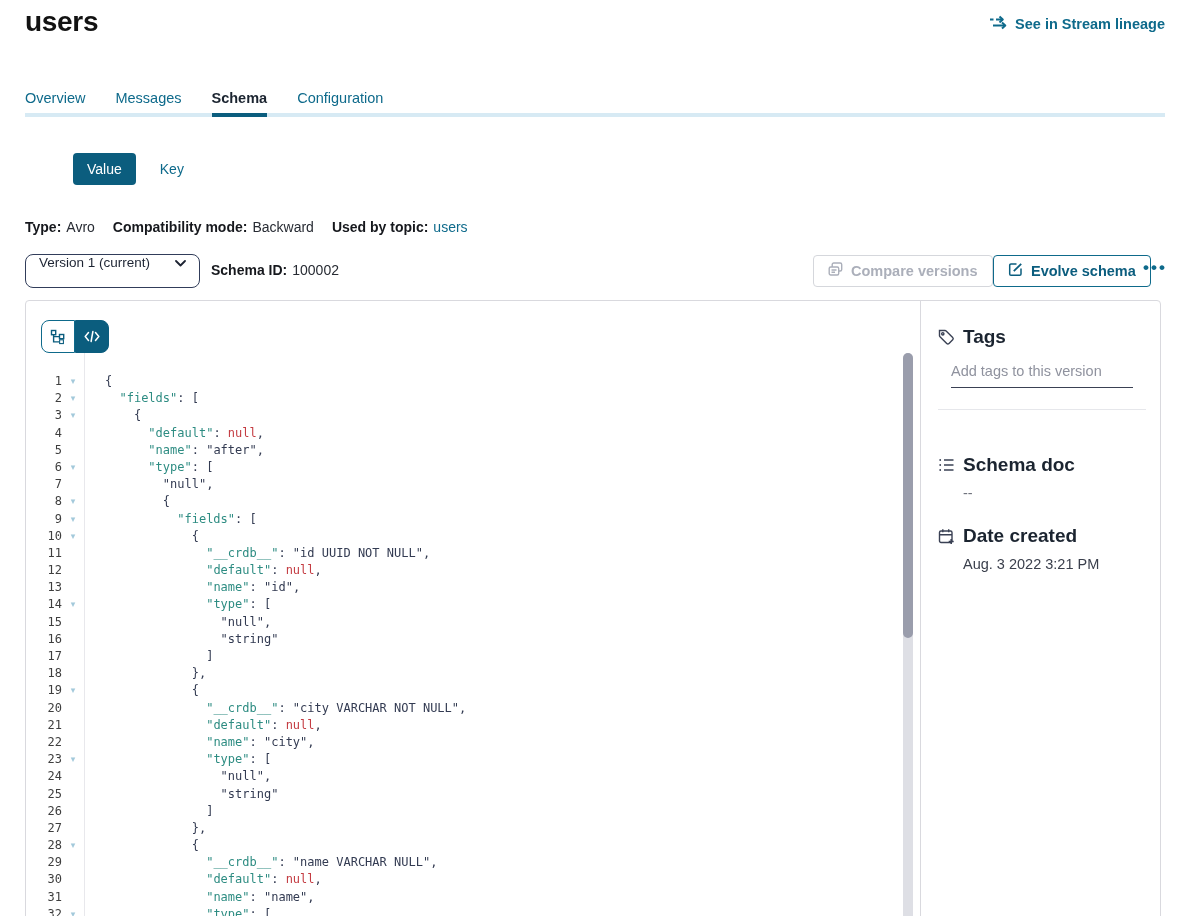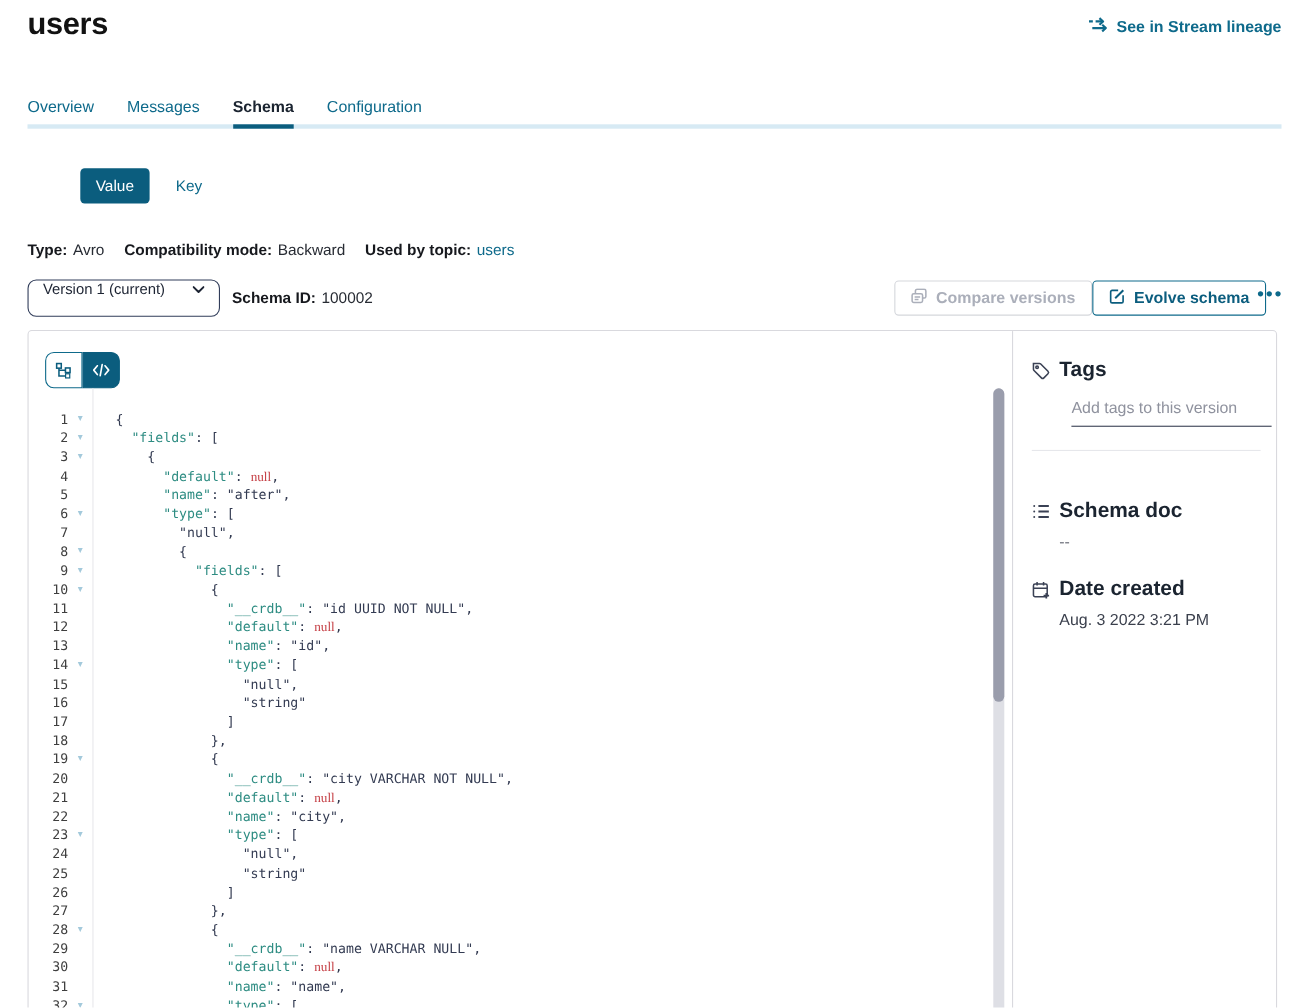--- a/index.html
+++ b/index.html
@@ -77,33 +77,33 @@
   .gutter-line{position:absolute;left:58px;top:52px;bottom:0;width:1px;background:var(--gutter-line);}
   .code-lines{padding-top:20px;font-family:"DejaVu Sans Mono", monospace;font-size:12px;}
   .code-row{display:flex;height:17.2px;line-height:17.2px;white-space:pre;}
   .ln-num{width:36px;text-align:right;color:var(--line-num);flex:none;}
   .ln-fold{width:22px;text-align:center;color:var(--fold);font-size:9px;line-height:17.2px;
     font-family:"DejaVu Sans", sans-serif;flex:none;cursor:pointer;}
   .ln-text{padding-left:21px;}
   .tok-k{color:var(--code-key);}
   .tok-s{color:var(--code-plain);}
   .tok-p{color:var(--code-plain);}
-  .tok-u{color:var(--code-null);font-family:Liberation Serif, serif;}
+  .tok-u{color:var(--code-null);}
 
   .scrollbar-track{position:absolute;left:877px;top:52px;width:10px;bottom:0;
     background:var(--scroll-track);border-radius:5px;}
   .scrollbar-thumb{position:absolute;left:0;top:0;width:10px;height:285px;
     background:var(--scroll-thumb);border-radius:5px;cursor:pointer;}
 
   .side{position:absolute;left:894px;top:0;width:242px;height:100%;
     border-left:1px solid var(--border);padding:25px 16px 0 17px;}
   .side-header{display:flex;align-items:center;gap:8px;font-size:19px;font-weight:700;
     color:var(--text-dark);}
   .side-icon{width:17px;height:17px;flex:none;color:#3A4154;display:flex;align-items:center;}
-  .side-body{margin-left:36px;}
+  .side-body{margin-left:13px;}
   .tags-input{display:block;width:182px;border:none;border-bottom:1px solid #3A4154;
     margin-top:15px;padding:0 0 8px 0;font-size:14.5px;font-family:inherit;color:var(--text-body);
     outline:none;background:transparent;}
   .tags-input::placeholder{color:var(--placeholder);}
   .side-divider{border:none;border-top:1px solid #E6E7EB;margin:21px 0 0 0;}
   .sec-doc{margin-top:44px;}
   .sec-date{margin-top:24px;}
   .side-value{margin:9px 0 0 25px;font-size:14.5px;color:#3A3F4C;}
   .side-value.dim{color:var(--muted);}
 </style>

